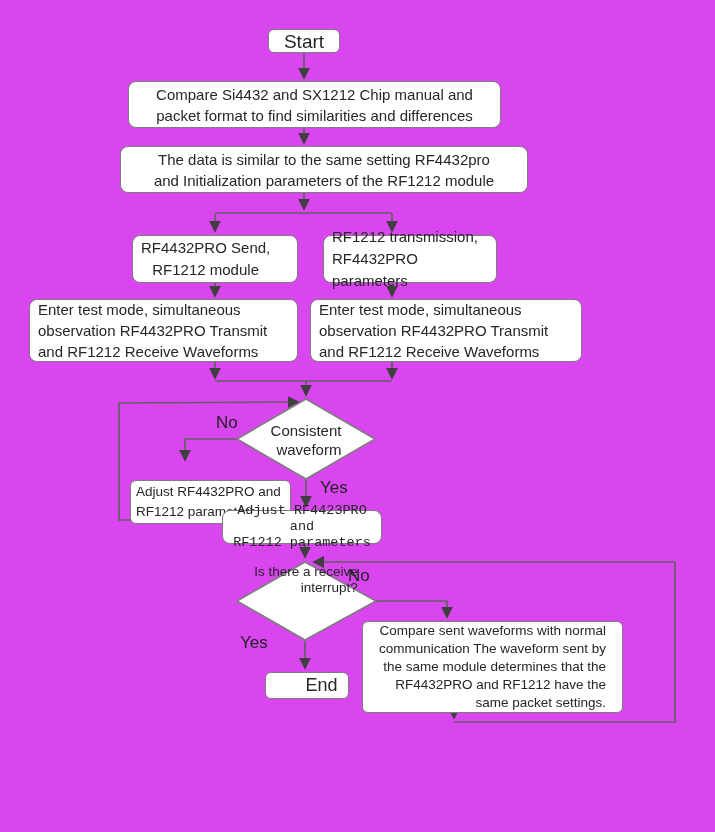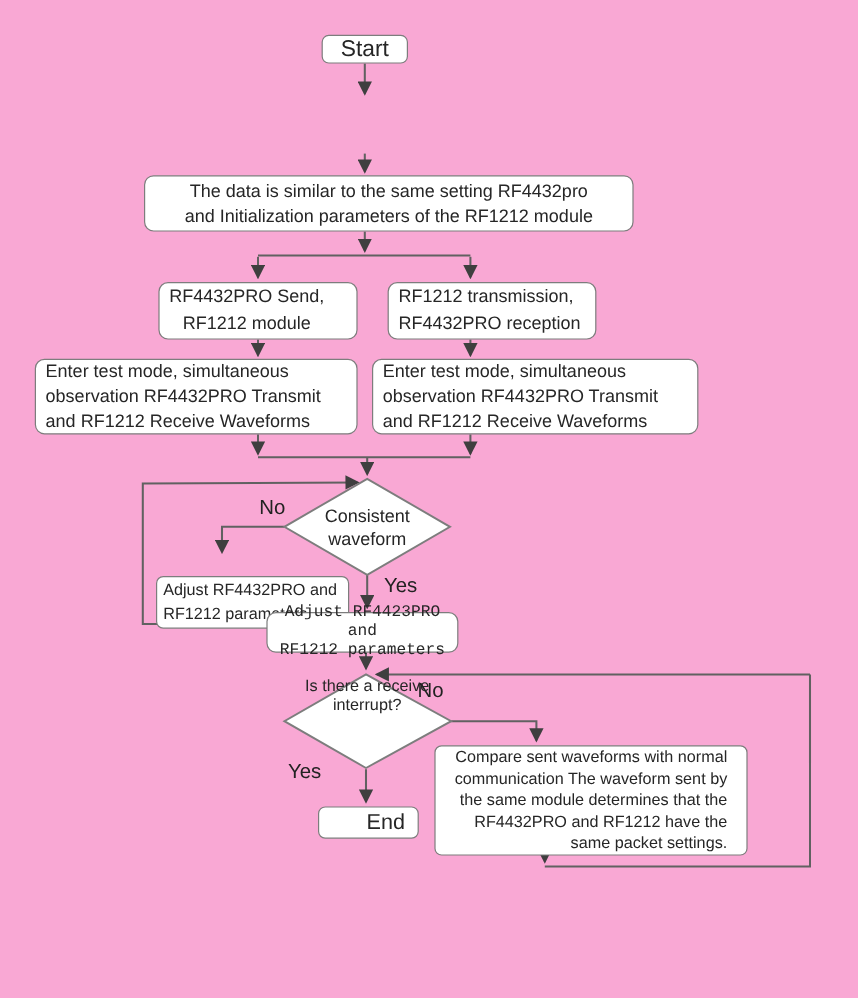--- a/index.html
+++ b/index.html
@@ -1,19 +1,19 @@
 <!DOCTYPE html>
 <html><head>
 <meta charset="utf-8">
 <style>
   html,body{margin:0;padding:0;background:#ffffff;}
   #canvas{
     position:relative;
     width:715px;height:832px;
-    background:#f9a8d4;
+    background:#d946ef;
     font-family:"Liberation Sans","DejaVu Sans",sans-serif;
     color:#262626;
     overflow:hidden;
   }
   #flow-svg{position:absolute;left:0;top:0;}
   .node{
     position:absolute;
     box-sizing:border-box;
     background:#ffffff;
     border:1.6px solid #7d7d7d;
@@ -29,21 +29,21 @@
   .node.left{
     justify-content:flex-start;
     text-align:left;
     padding:2px 8px;
   }
   .dtext{
     position:absolute;
     display:flex;
     align-items:center;
     justify-content:center;
-    text-align:center;
+    text-align:right;
     white-space:pre-line;
   }
   .lbl{
     position:absolute;
     font-size:17px;
     color:#222222;
   }
 </style>
 </head>
 <body>
@@ -94,29 +94,31 @@
       <path d="M454,713 L454,718" marker-end="url(#arr)"></path>
       <path d="M454,722 L675,722 L675,562"></path>
     </g>
 
     <polygon points="306,399 375,439 306,479 237,439" fill="#ffffff" stroke="#7d7d7d" stroke-width="1.6"></polygon>
     <polygon points="305,562 376,601 305,640 237,601" fill="#ffffff" stroke="#7d7d7d" stroke-width="1.6"></polygon>
   </svg>
 
   <div class="node" style="left:268px;top:29px;width:72px;height:24px;font-size:19px;border-radius:6px;">Start</div>
 
+  <div class="node" style="left:128px;top:81px;width:373px;height:47px;">Compare Si4432 and SX1212 Chip manual and
+packet format to find similarities and differences</div>
 
   <div class="node" style="left:120px;top:146px;width:408px;height:47px;">The data is similar to the same setting RF4432pro
 and Initialization parameters of the RF1212 module</div>
 
   <div class="node left" style="left:132px;top:235px;width:166px;height:48px;line-height:22px;text-align:center;">RF4432PRO Send,
 RF1212 module</div>
 
   <div class="node left" style="left:323px;top:235px;width:174px;height:48px;line-height:22px;">RF1212 transmission,
-RF4432PRO reception</div>
+RF4432PRO parameters</div>
 
   <div class="node left" style="left:29px;top:299px;width:269px;height:63px;">Enter test mode, simultaneous
 observation RF4432PRO Transmit
 and RF1212 Receive Waveforms</div>
 
   <div class="node left" style="left:310px;top:299px;width:272px;height:63px;">Enter test mode, simultaneous
 observation RF4432PRO Transmit
 and RF1212 Receive Waveforms</div>
 
   <div class="node left" style="left:130px;top:480px;width:161px;height:44px;font-size:13.5px;line-height:20px;padding:2px 5px;border-radius:6px;">Adjust RF4432PRO and

